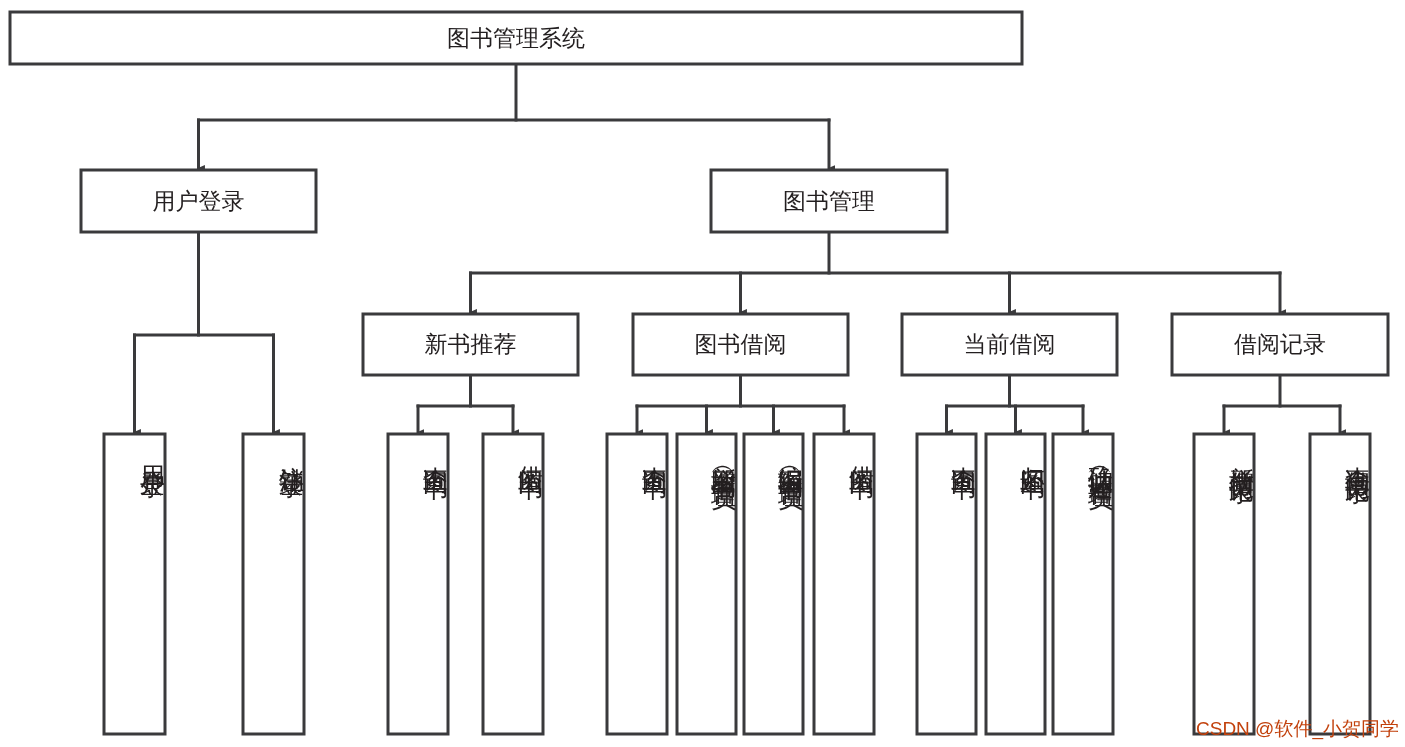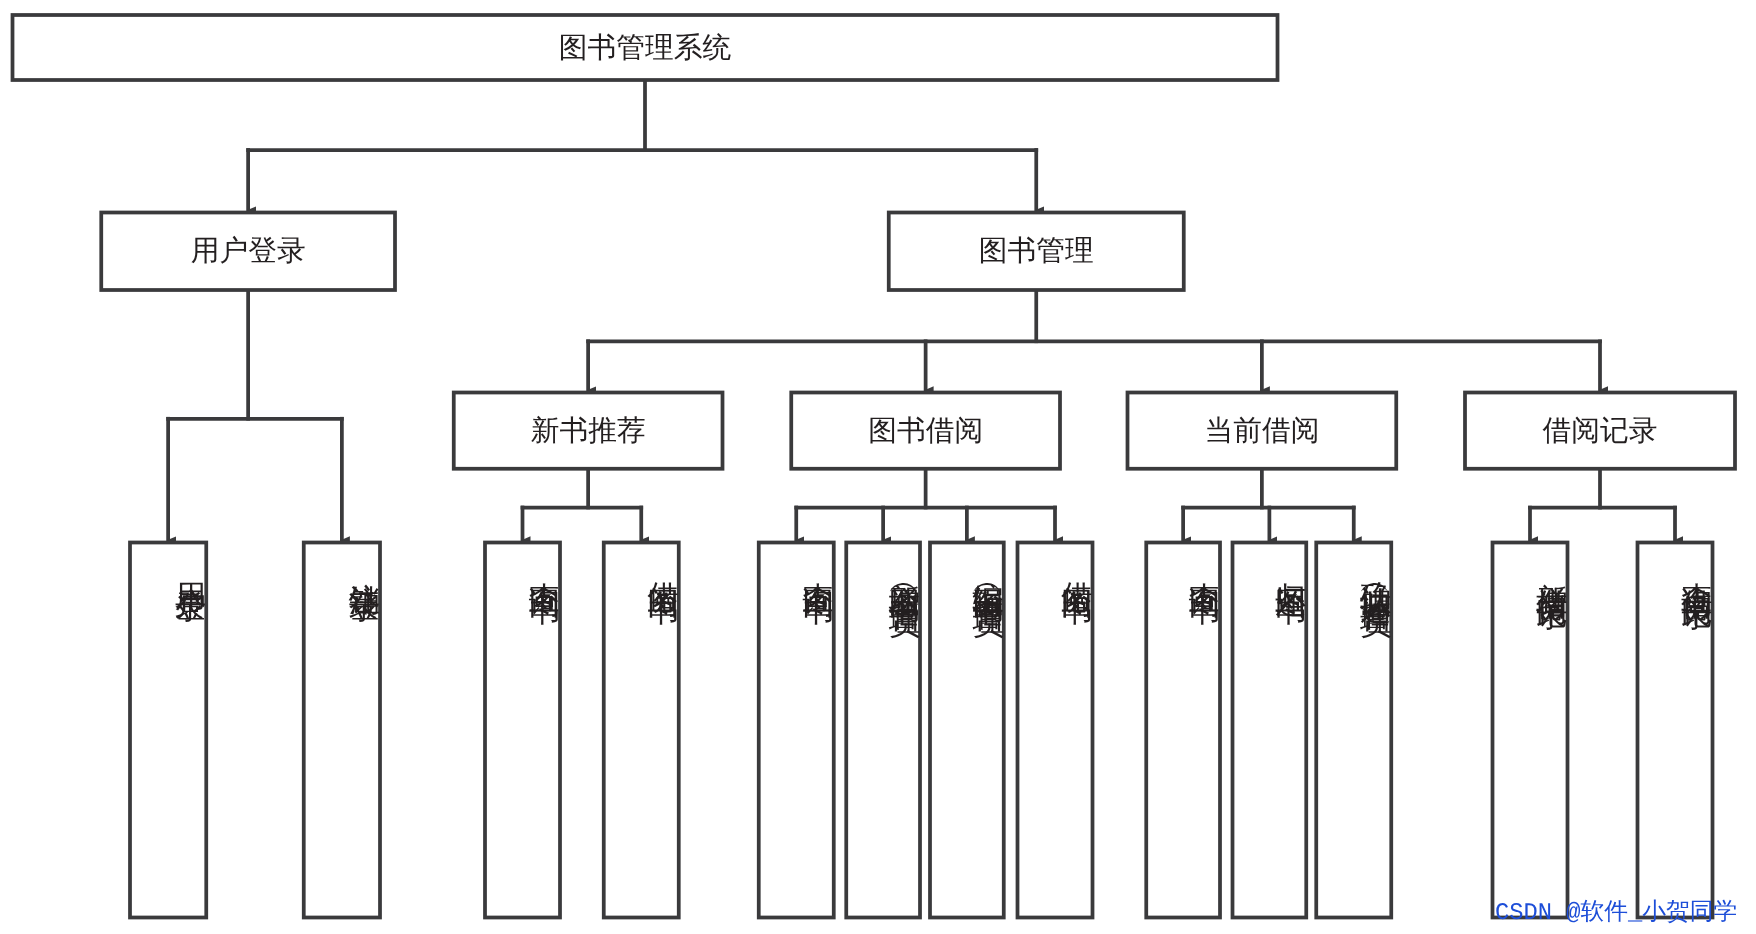--- a/index.html
+++ b/index.html
@@ -28,23 +28,23 @@
     letter-spacing:3px;
     color:#231f20;
     text-align:start;
     white-space:nowrap;
     pointer-events:none;
     font-family:"DejaVu Sans","Liberation Sans",sans-serif;
   }
   #watermark{
     position:absolute;
     font-size:19px;
-    color:#1d4ed8;
+    color:#c2410c;
     white-space:nowrap;
-    font-family:Liberation Mono, monospace;
+    font-family:Liberation Sans, sans-serif;
   }
 </style>
 </head>
 <body>
 
 <div id="diagram-root">
 
   <svg id="tree-svg" viewBox="0 0 1405 747">
     <defs>
       <marker id="arrow" viewBox="0 0 12 12" refX="6" refY="11" markerWidth="7" markerHeight="7" orient="auto-start-reverse" markerUnits="userSpaceOnUse">

